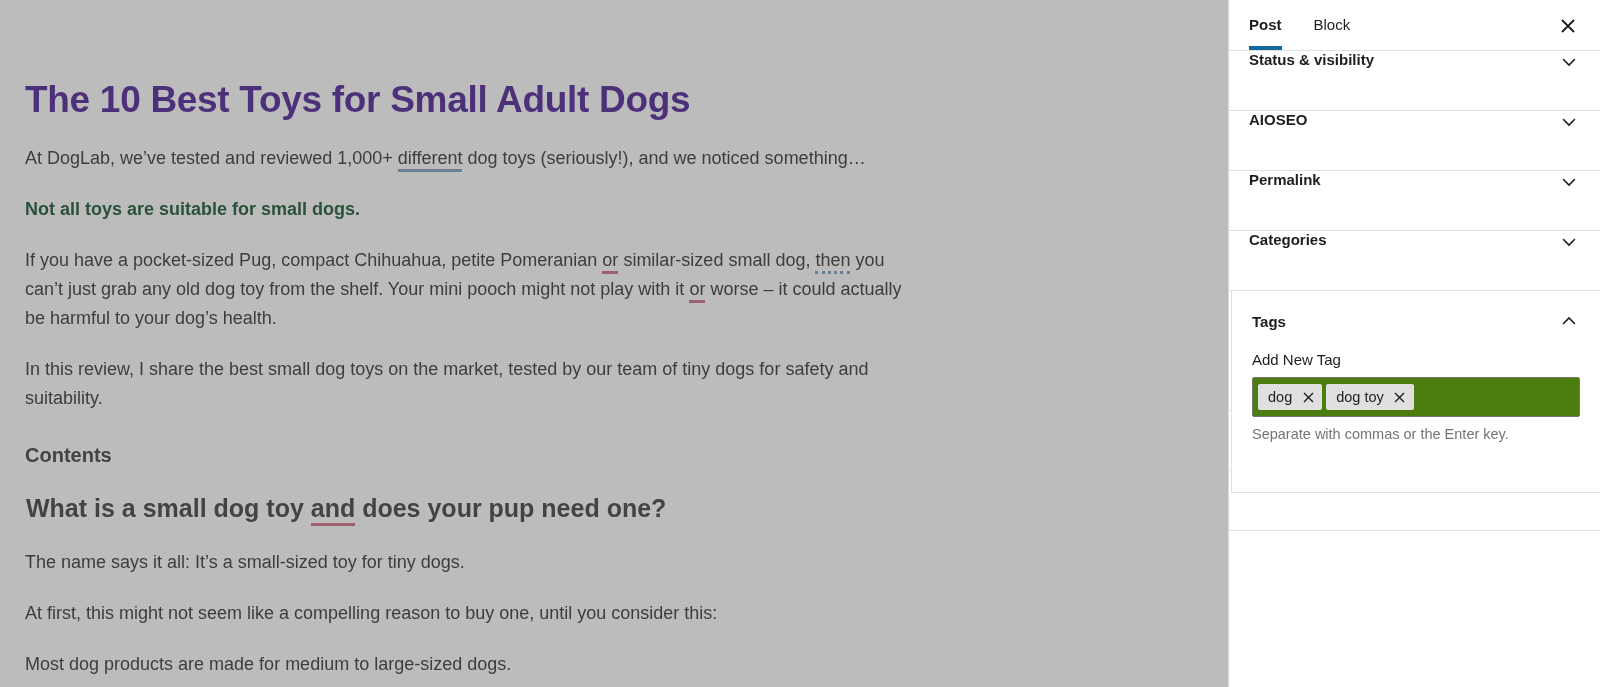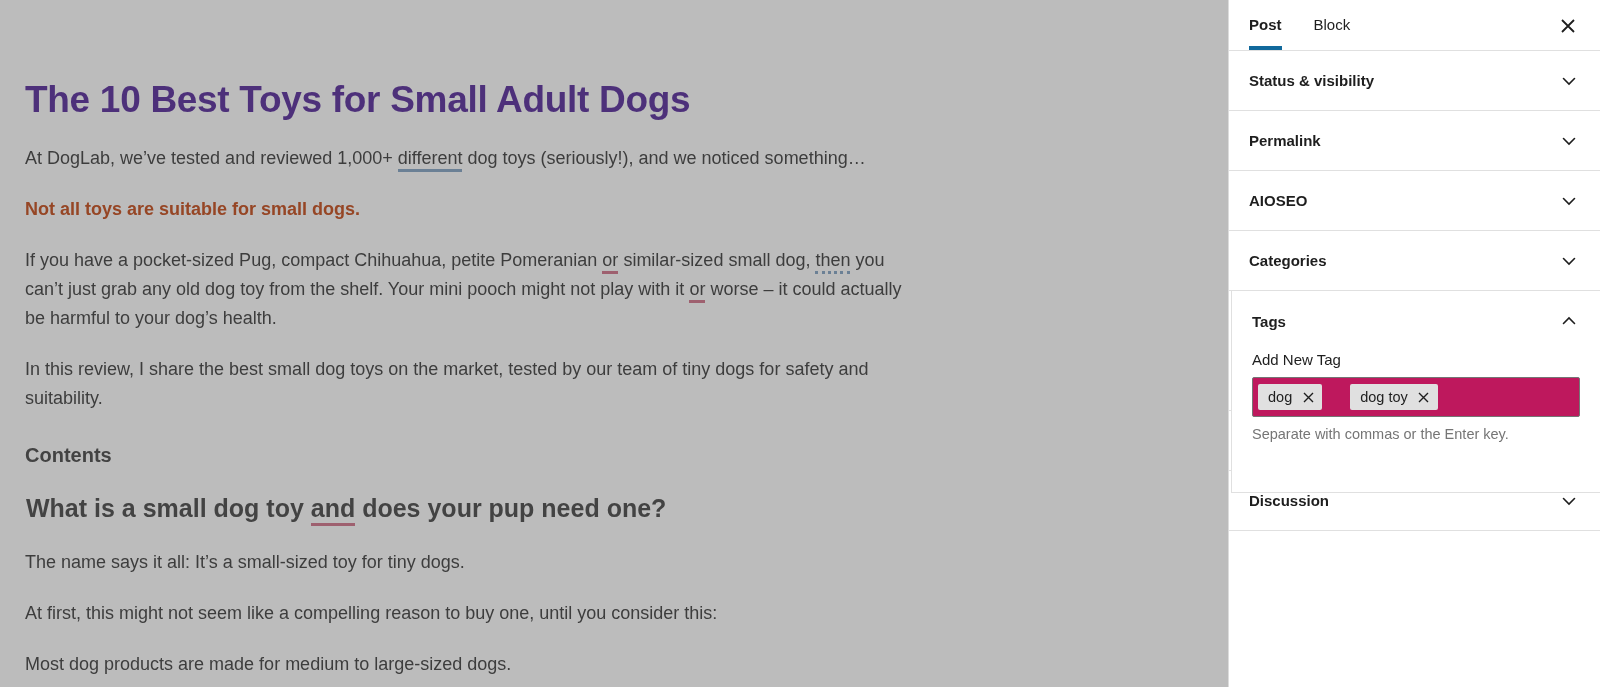--- a/index.html
+++ b/index.html
@@ -47,21 +47,21 @@
     line-height: 1.2;
   }
 
   .para {
     font-size: 18px;
     line-height: 29px;
     color: #333333;
     margin: 0;
     padding-top: 22px;
   }
-  .para.bold { font-weight: bold; color: #c2410c; }
+  .para.bold { font-weight: bold; color: #14532d; }
 
   .h2 {
     font-size: 20px;
     font-weight: bold;
     color: #3c3c3c;
     margin: 0;
     padding-top: 30px;
     line-height: 1.25;
   }
   .h3 {
@@ -153,21 +153,20 @@
     height: 1px;
     background: #e0e0e0;
     margin: 0;
   }
 
   .panels { position: relative; }
 
   .panel-row {
     height: 60px;
     display: flex;
-    align-items: center;
     justify-content: space-between;
     padding: 0 20px;
     box-sizing: border-box;
     border-bottom: 1px solid #e0e0e0;
     cursor: pointer;
   }
   .panel-row .panel-title {
     font-size: 15px;
     font-weight: 600;
     color: #1e1e1e;
@@ -218,23 +217,22 @@
   }
   .token-field {
     border: 1px solid #757575;
     border-radius: 2px;
     min-height: 38px;
     display: flex;
     align-items: flex-start;
     flex-wrap: wrap;
     padding: 4px 5px;
     box-sizing: border-box;
-    background: #be185d;
+    background: #4d7c0f;
     cursor: text;
-    gap: 24px;
   }
   .token {
     display: inline-flex;
     align-items: center;
     background: #e0e0e0;
     border-radius: 2px;
     height: 26px;
     padding: 0 6px 0 10px;
     margin: 2px 4px 2px 0;
     font-size: 14.5px;
@@ -295,29 +293,29 @@
     <div class="panels" id="panel-list">
         <div class="panel-row">
           <span class="panel-title">Status &amp; visibility</span>
           <span class="chev">
             <svg width="20" height="20" viewBox="0 0 20 20" aria-hidden="true">
               <path d="M4.5 7.5 L10 13 L15.5 7.5" stroke="#1e1e1e" stroke-width="1.6" fill="none" stroke-linecap="round"></path>
             </svg>
           </span>
         </div>
         <div class="panel-row">
+          <span class="panel-title">AIOSEO</span>
+          <span class="chev">
+            <svg width="20" height="20" viewBox="0 0 20 20" aria-hidden="true">
+              <path d="M4.5 7.5 L10 13 L15.5 7.5" stroke="#1e1e1e" stroke-width="1.6" fill="none" stroke-linecap="round"></path>
+            </svg>
+          </span>
+        </div>
+        <div class="panel-row">
           <span class="panel-title">Permalink</span>
-          <span class="chev">
-            <svg width="20" height="20" viewBox="0 0 20 20" aria-hidden="true">
-              <path d="M4.5 7.5 L10 13 L15.5 7.5" stroke="#1e1e1e" stroke-width="1.6" fill="none" stroke-linecap="round"></path>
-            </svg>
-          </span>
-        </div>
-        <div class="panel-row">
-          <span class="panel-title">AIOSEO</span>
           <span class="chev">
             <svg width="20" height="20" viewBox="0 0 20 20" aria-hidden="true">
               <path d="M4.5 7.5 L10 13 L15.5 7.5" stroke="#1e1e1e" stroke-width="1.6" fill="none" stroke-linecap="round"></path>
             </svg>
           </span>
         </div>
         <div class="panel-row">
           <span class="panel-title">Categories</span>
           <span class="chev">
             <svg width="20" height="20" viewBox="0 0 20 20" aria-hidden="true">

